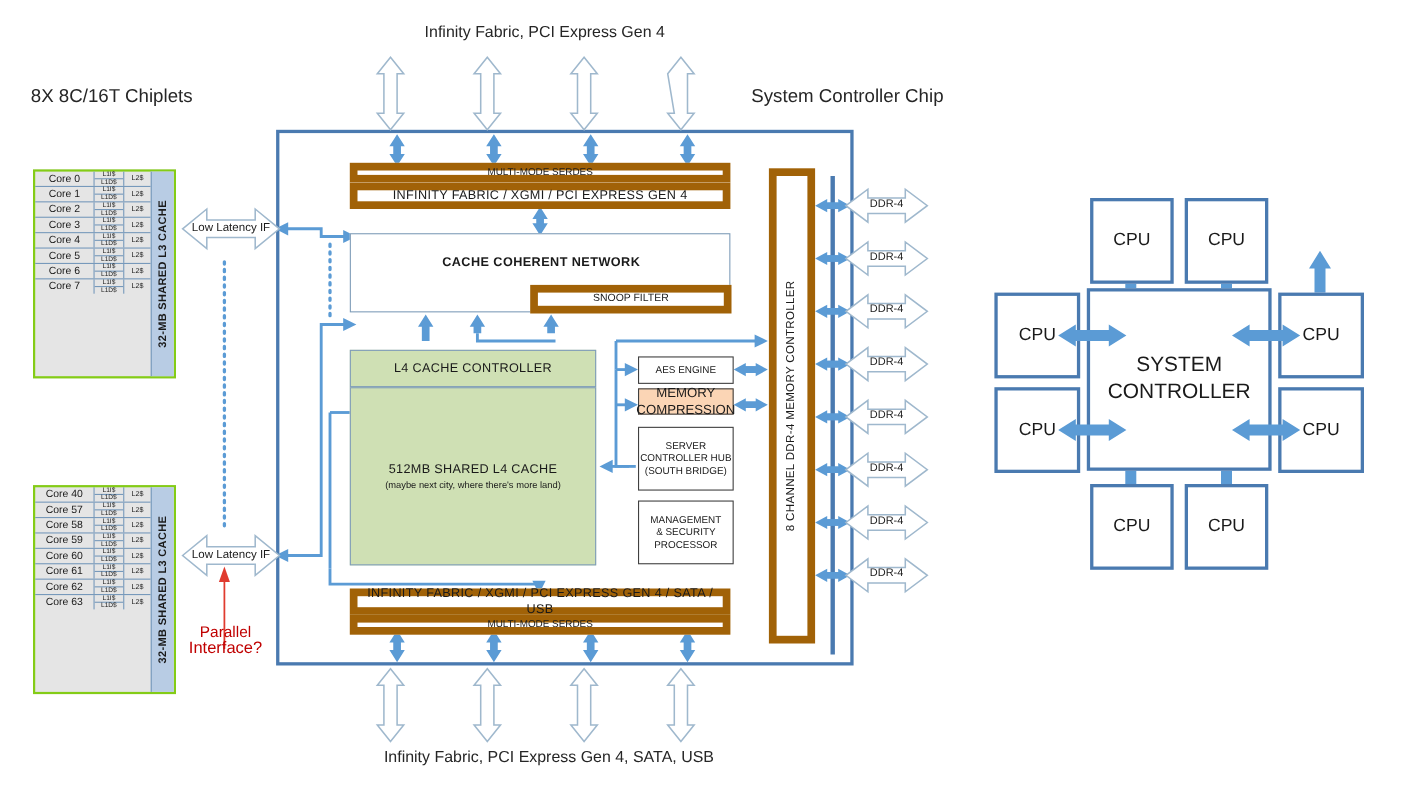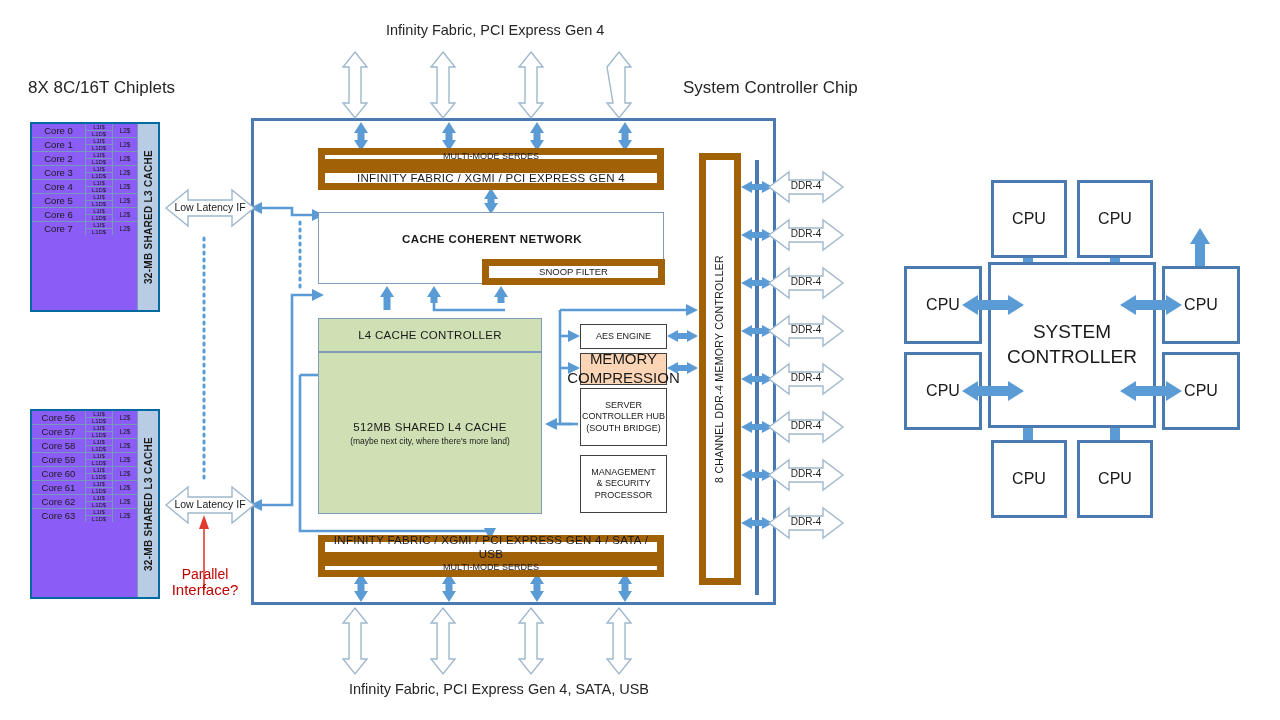--- a/index.html
+++ b/index.html
@@ -16,23 +16,24 @@
   
   .heading {
     font-size:17px; color:#262626; white-space:nowrap;
   }
   .caption {
     font-size:14.5px; color:#262626; white-space:nowrap; text-align:center;
   }
 
   
   .chiplet {
-    border:2px solid #0369a1;
-    background:#8b5cf6;
+    border:2px solid #84cc16;
+    background:#e5e5e5;
     display:flex;
+    margin-top:32px;
   }
   .core-col { display:flex; flex-direction:column; }
   .core-row {
     display:flex; align-items:stretch;
     border-bottom:1px solid #7799bb;
   }
   .core-row:last-child { border-bottom:none; }
   .core-name {
     width:54px; display:flex; align-items:center; justify-content:center;
     font-size:9.5px; color:#1a1a1a; border-right:1px solid #7799bb;
@@ -173,21 +174,21 @@
     </div>
   </div>
   <div class="l3bar">
     <span>32-MB SHARED  L3 CACHE</span>
   </div>
 </div>
 
 <div class="abs chiplet" style="left:30px; top:409px; width:130px; height:190px;">
   <div class="core-col" style="width:106px;">
     <div class="core-row">
-      <div class="core-name">Core 56</div>
+      <div class="core-name">Core 40</div>
       <div class="l1col">
         <div class="l1cell">L1I$</div>
         <div class="l1cell">L1D$</div>
       </div>
       <div class="l2cell">L2$</div>
     </div>
     <div class="core-row">
       <div class="core-name">Core 57</div>
       <div class="l1col">
         <div class="l1cell">L1I$</div>
@@ -393,21 +394,21 @@
 
 <div class="abs ibox green big" style="left:318px; top:318px; width:224px; height:34px;">L4 CACHE  CONTROLLER</div>
 
 <div class="abs ibox green" style="left:318px; top:352px; width:224px; height:162px; flex-direction:column;">
   <div style="font-size:11.5px; letter-spacing:0.3px;">512MB SHARED  L4 CACHE</div>
   <div style="font-size:8.5px; margin-top:2px;">(maybe next city, where there's more land)</div>
 </div>
 
 <div class="abs ibox plain" style="left:580px; top:324px; width:87px; height:25px; font-size:9px;">AES ENGINE</div>
 
-<div class="abs ibox peach" style="left:580px; top:353px; width:87px; height:32px; flex-direction:column; font-size:15px;">
+<div class="abs ibox peach" style="left:580px; top:353px; width:87px; height:24px; flex-direction:column; font-size:12px;">
   <div>MEMORY</div>
   <div>COMPRESSION</div>
 </div>
 
 <div class="abs ibox plain" style="left:580px; top:388px; width:87px; height:58px; flex-direction:column; font-size:9px;">
   <div>SERVER</div>
   <div>CONTROLLER HUB</div>
   <div>(SOUTH BRIDGE)</div>
 </div>
 

